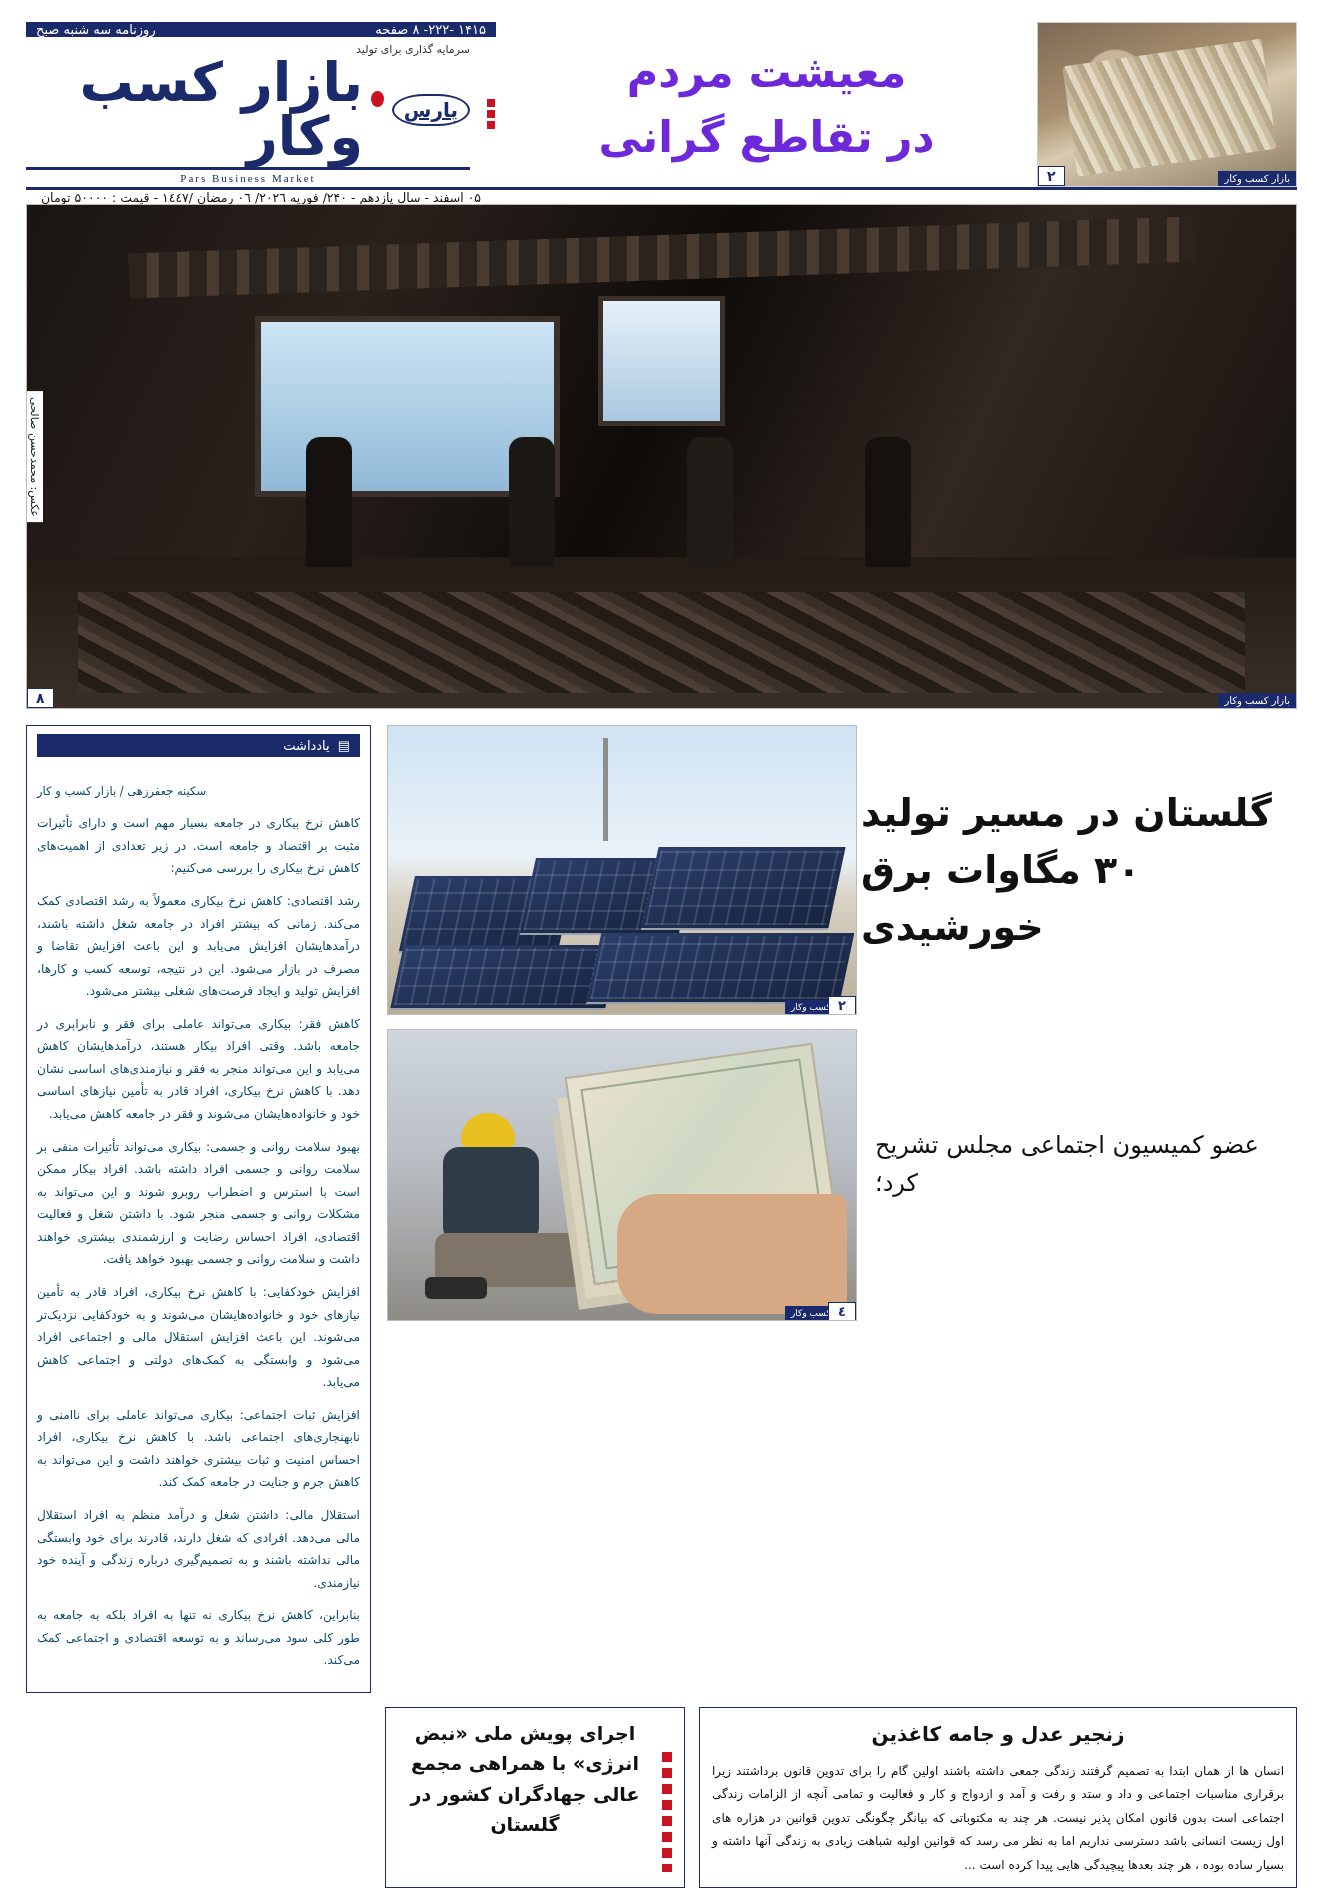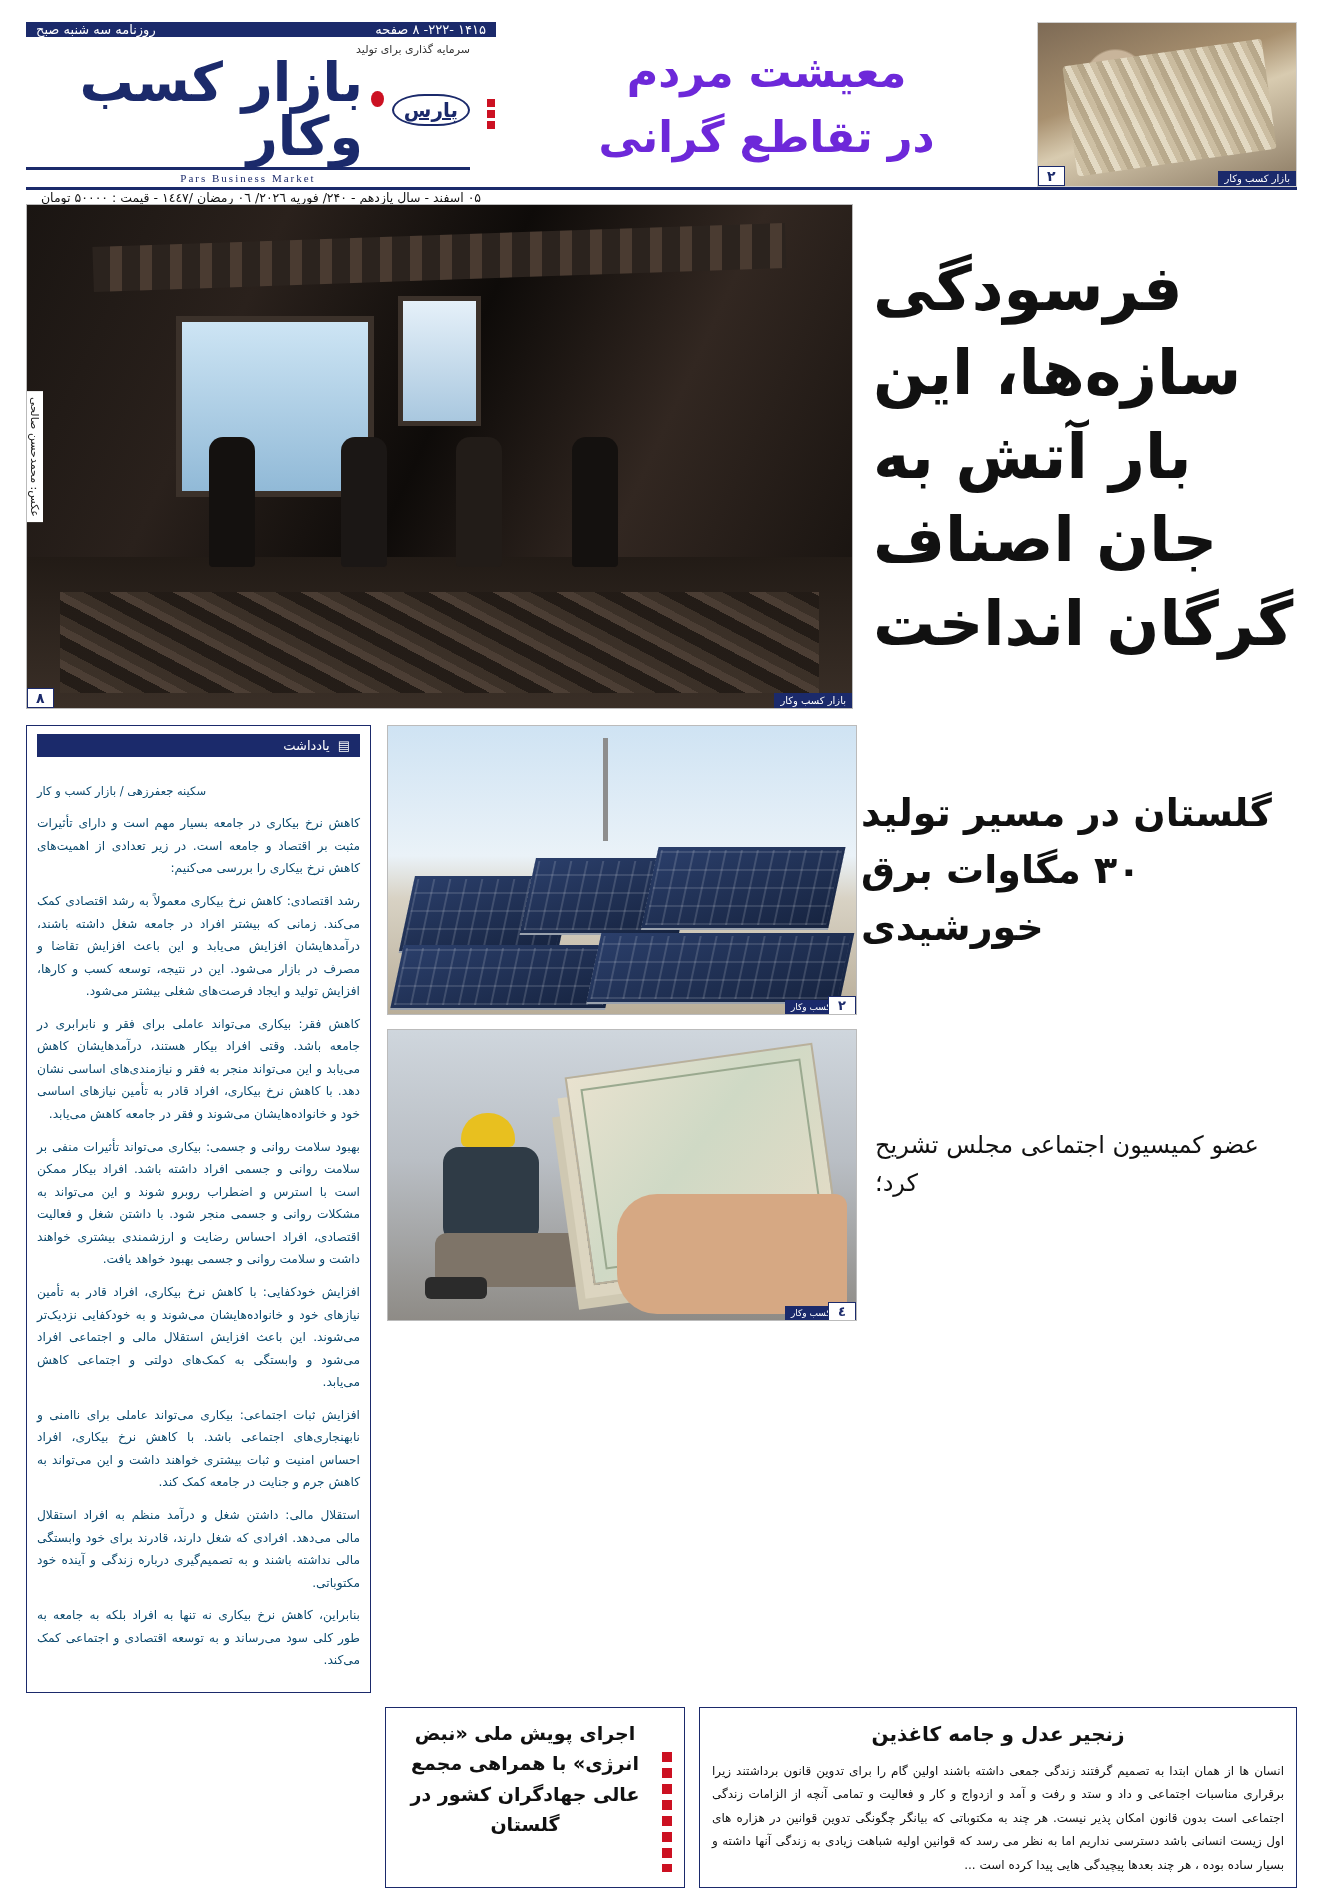--- a/index.html
+++ b/index.html
@@ -202,21 +202,20 @@
           </div>
           <div class="logo-underline"></div>
           <div class="logo-sub">Pars Business Market</div>
         </div>
       </div>
       <div class="mast-dateline">۰۵ اسفند - سال یازدهم - ۲۴۰/ فوریه ۲۰۲٦/ ۰٦ رمضان /۱٤٤۷ - قیمت : ۵۰۰۰۰ تومان</div>
     </div>
   </div>
 
   <div class="lead">
-    <div class="lead-title">فرسودگی سازه‌ها، این بار آتش به جان اصناف گرگان انداخت</div>
     <div class="lead-photo-wrap">
       <div class="fire-photo">
         <div class="beam"></div>
         <div class="window"></div>
         <div class="window2"></div>
         <div class="floor"></div>
         <div class="debris"></div>
         <div class="fig" style="left:22%"></div>
         <div class="fig b" style="left:38%"></div>
         <div class="fig c" style="left:52%"></div>
@@ -273,21 +272,21 @@
         <span>یادداشت</span>
       </div>
       <div class="note-body">
         <p style="text-align:left;font-size:11.5px;">سکینه جعفرزهی / بازار کسب و کار</p>
         <p>کاهش نرخ بیکاری در جامعه بسیار مهم است و دارای تأثیرات مثبت بر اقتصاد و جامعه است. در زیر تعدادی از اهمیت‌های کاهش نرخ بیکاری را بررسی می‌کنیم:</p>
         <p>رشد اقتصادی: کاهش نرخ بیکاری معمولاً به رشد اقتصادی کمک می‌کند. زمانی که بیشتر افراد در جامعه شغل داشته باشند، درآمدهایشان افزایش می‌یابد و این باعث افزایش تقاضا و مصرف در بازار می‌شود. این در نتیجه، توسعه کسب و کارها، افزایش تولید و ایجاد فرصت‌های شغلی بیشتر می‌شود.</p>
         <p>کاهش فقر: بیکاری می‌تواند عاملی برای فقر و نابرابری در جامعه باشد. وقتی افراد بیکار هستند، درآمدهایشان کاهش می‌یابد و این می‌تواند منجر به فقر و نیازمندی‌های اساسی نشان دهد. با کاهش نرخ بیکاری، افراد قادر به تأمین نیازهای اساسی خود و خانواده‌هایشان می‌شوند و فقر در جامعه کاهش می‌یابد.</p>
         <p>بهبود سلامت روانی و جسمی: بیکاری می‌تواند تأثیرات منفی بر سلامت روانی و جسمی افراد داشته باشد. افراد بیکار ممکن است با استرس و اضطراب روبرو شوند و این می‌تواند به مشکلات روانی و جسمی منجر شود. با داشتن شغل و فعالیت اقتصادی، افراد احساس رضایت و ارزشمندی بیشتری خواهند داشت و سلامت روانی و جسمی بهبود خواهد یافت.</p>
         <p>افزایش خودکفایی: با کاهش نرخ بیکاری، افراد قادر به تأمین نیازهای خود و خانواده‌هایشان می‌شوند و به خودکفایی نزدیک‌تر می‌شوند. این باعث افزایش استقلال مالی و اجتماعی افراد می‌شود و وابستگی به کمک‌های دولتی و اجتماعی کاهش می‌یابد.</p>
         <p>افزایش ثبات اجتماعی: بیکاری می‌تواند عاملی برای ناامنی و نابهنجاری‌های اجتماعی باشد. با کاهش نرخ بیکاری، افراد احساس امنیت و ثبات بیشتری خواهند داشت و این می‌تواند به کاهش جرم و جنایت در جامعه کمک کند.</p>
-        <p>استقلال مالی: داشتن شغل و درآمد منظم به افراد استقلال مالی می‌دهد. افرادی که شغل دارند، قادرند برای خود وابستگی مالی نداشته باشند و به تصمیم‌گیری درباره زندگی و آینده خود مکتوباتی.</p>
+        <p>استقلال مالی: داشتن شغل و درآمد منظم به افراد استقلال مالی می‌دهد. افرادی که شغل دارند، قادرند برای خود وابستگی مالی نداشته باشند و به تصمیم‌گیری درباره زندگی و آینده خود نیازمندی.</p>
         <p>بنابراین، کاهش نرخ بیکاری نه تنها به افراد بلکه به جامعه به طور کلی سود می‌رساند و به توسعه اقتصادی و اجتماعی کمک می‌کند.</p>
       </div>
     </div>
   </div>
 
   <div class="bottom">
     <div class="bot-col bot-c">
       <div class="bot-title">زنجیر عدل و جامه کاغذین</div>
       <div class="bot-text">انسان ها از همان ابتدا به تصمیم گرفتند زندگی جمعی داشته باشند اولین گام را برای تدوین قانون برداشتند زیرا برقراری مناسبات اجتماعی و داد و ستد و رفت و آمد و ازدواج و کار و فعالیت و تمامی آنچه از الزامات زندگی اجتماعی است بدون قانون امکان پذیر نیست. هر چند به مکتوباتی که بیانگر چگونگی تدوین قوانین در هزاره های اول زیست انسانی باشد دسترسی نداریم اما به نظر می رسد که قوانین اولیه شباهت زیادی به زندگی آنها داشته و بسیار ساده بوده ، هر چند بعدها پیچیدگی هایی پیدا کرده است ...</div>
 

